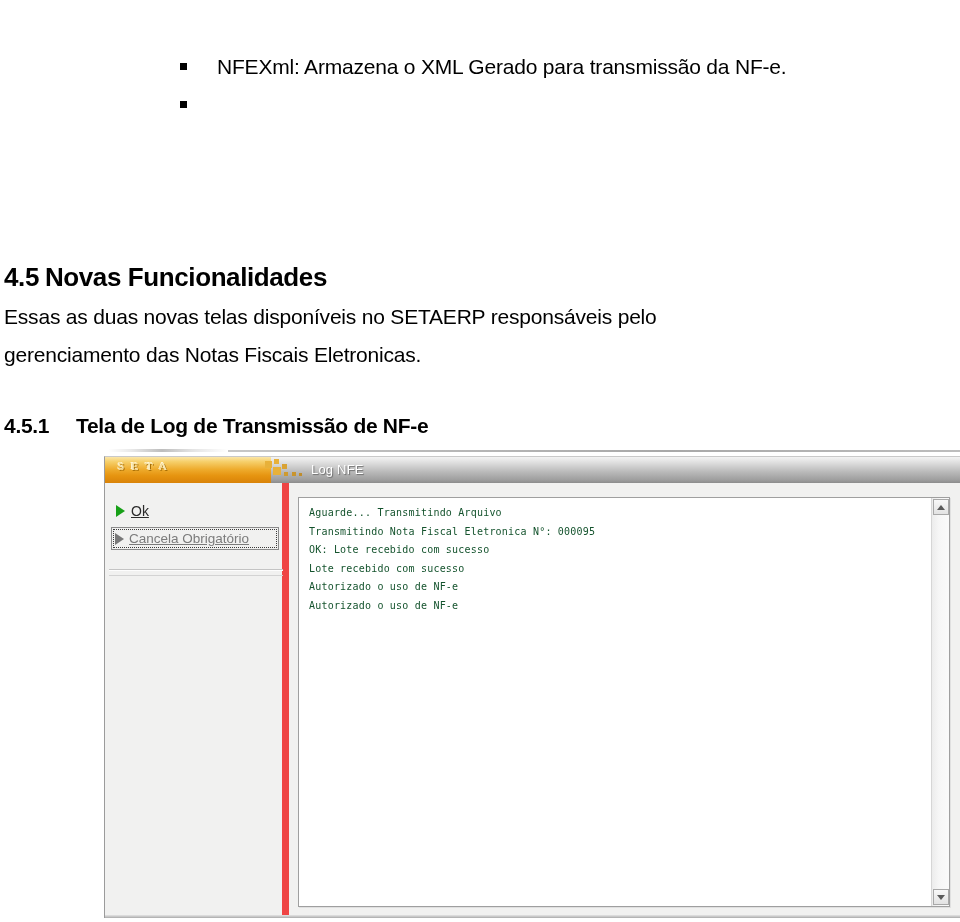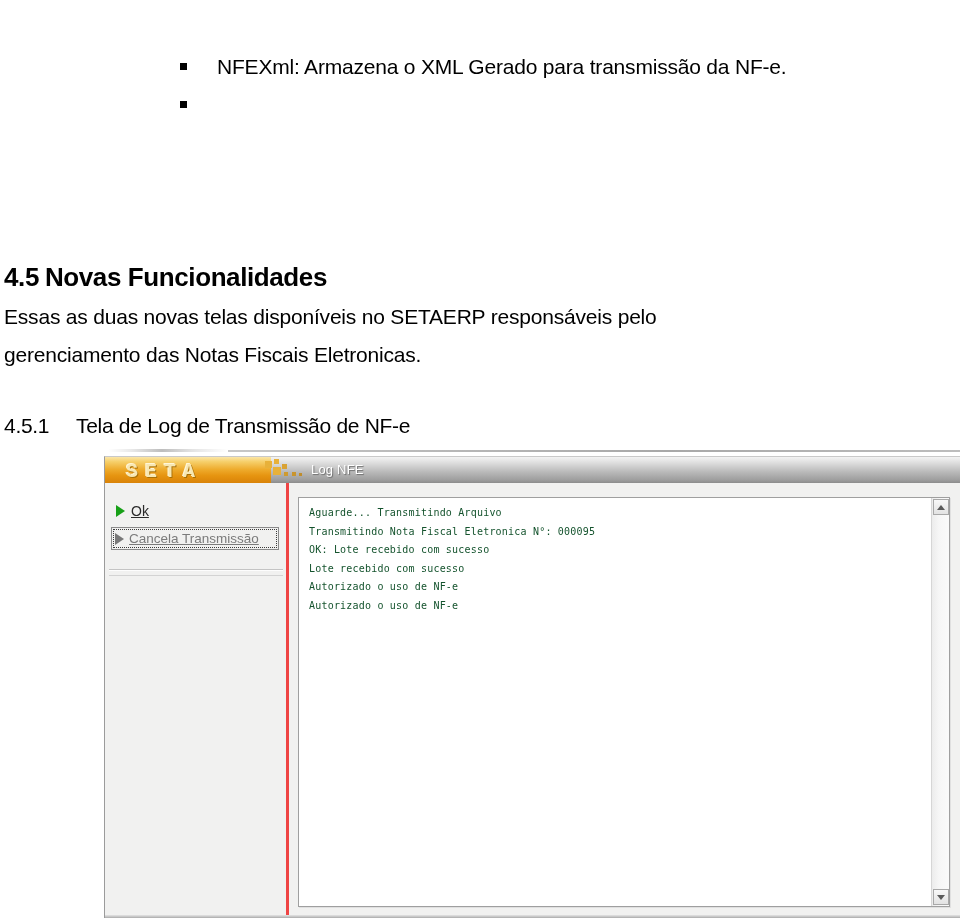--- a/index.html
+++ b/index.html
@@ -72,21 +72,21 @@
     text-align: justify;
     text-justify: inter-word;
     letter-spacing: -0.2px;
   }
   .para > span { display: block; }
 
   .sec-h3 {
     position: absolute;
     left: 4px;
     font-size: 21px;
-    font-weight: normal;
+    font-weight: bold;
     letter-spacing: -0.3px;
     white-space: nowrap;
   }
   .sec-h3 .num { display: inline-block; width: 72px; }
 
   
   #app-window {
     position: absolute;
     left: 104px;
     top: 456px;
@@ -127,24 +127,24 @@
   }
   .tb-gold {
     position: absolute;
     left: 0; top: 0;
     width: 166px;
     height: 26px;
     background: linear-gradient(to bottom, #fbe6a8 0%, #f6cf6a 18%, #eeab2c 48%, #e69410 72%, #d98308 100%);
   }
   .tb-logo {
     position: absolute;
-    left: 21px;
+    left: 13px;
     top: 3px;
-    font-family: Liberation Mono, monospace;
-    font-size: 20px;
+    font-family: Liberation Serif, serif;
+    font-size: 11px;
     font-weight: bold;
     letter-spacing: 7px;
     color: #f7e7b2;
     text-shadow: 1px 1px 0 #a86f06, -1px -1px 0 #fff6d8;
   }
   .tb-pixels {
     position: absolute;
     left: 158px;
     top: 0px;
     width: 46px;
@@ -173,21 +173,21 @@
     width: 100%;
     background: #f1f1f0;
   }
 
   .sidebar {
     position: absolute;
     left: 0; top: 0;
     width: 184px;
     height: 436px;
     background: #f1f1f0;
-    border-right: 3px solid #ef4444;
+    border-right: 7px solid #ef4444;
     box-sizing: border-box;
   }
   .btn-ok {
     position: absolute;
     left: 8px;
     top: 18px;
     height: 20px;
     display: flex;
     align-items: center;
     gap: 6px;
@@ -373,21 +373,21 @@
 
   <div class="app-body">
 
     <div class="sidebar">
       <div class="btn-ok">
         <span class="tri-green"></span>
         <span class="lbl">Ok</span>
       </div>
       <div class="btn-cancel">
         <span class="tri-gray"></span>
-        <span class="lbl">Cancela Transmissão</span>
+        <span class="lbl">Cancela Obrigatório</span>
       </div>
       <div class="side-sep"></div>
       <div class="side-sep2"></div>
     </div>
 
     <div class="log-wrap">
       <div class="log-text">Aguarde... Transmitindo Arquivo
 Transmitindo Nota Fiscal Eletronica N°: 000095
 OK: Lote recebido com sucesso
 Lote recebido com sucesso

